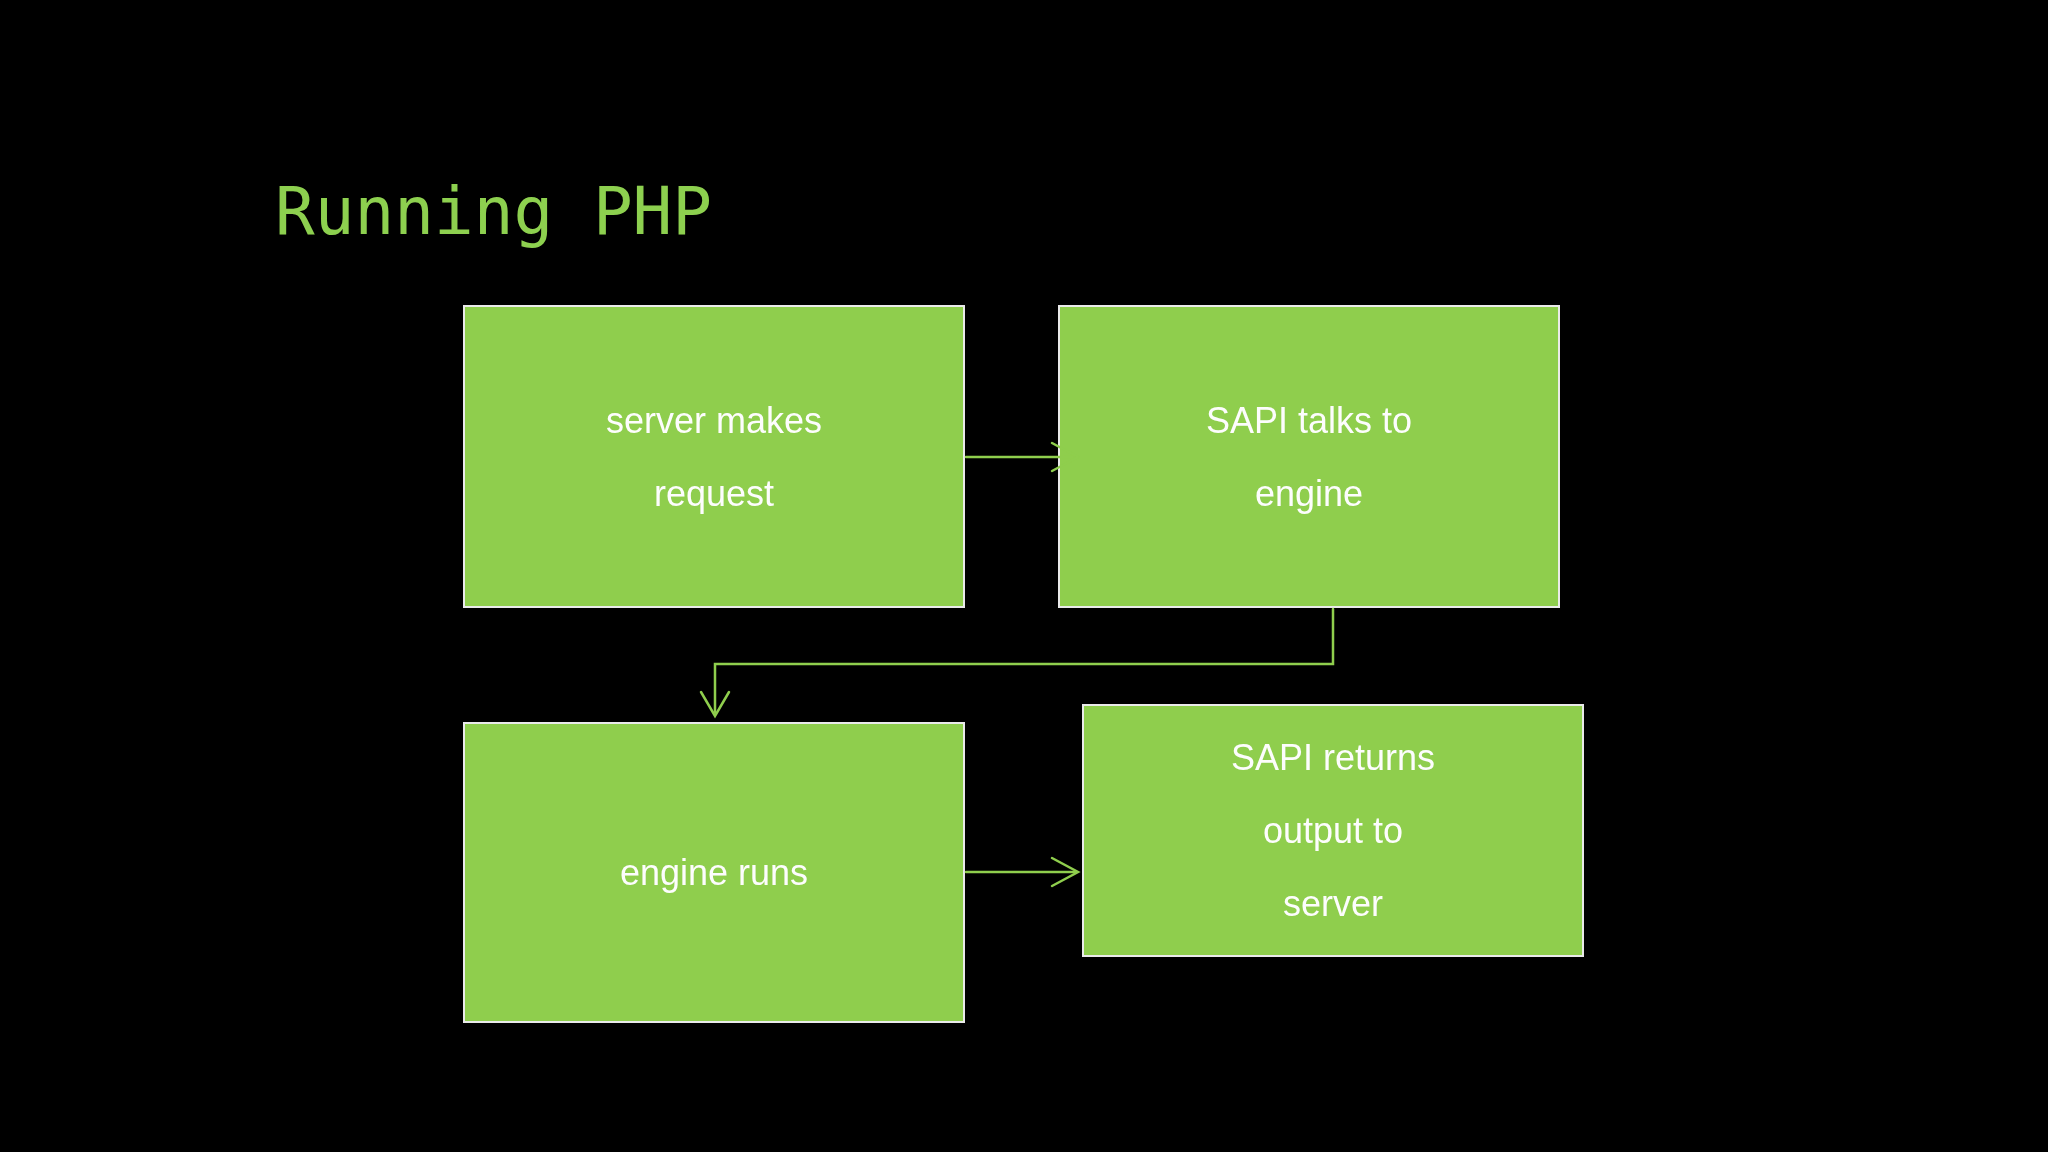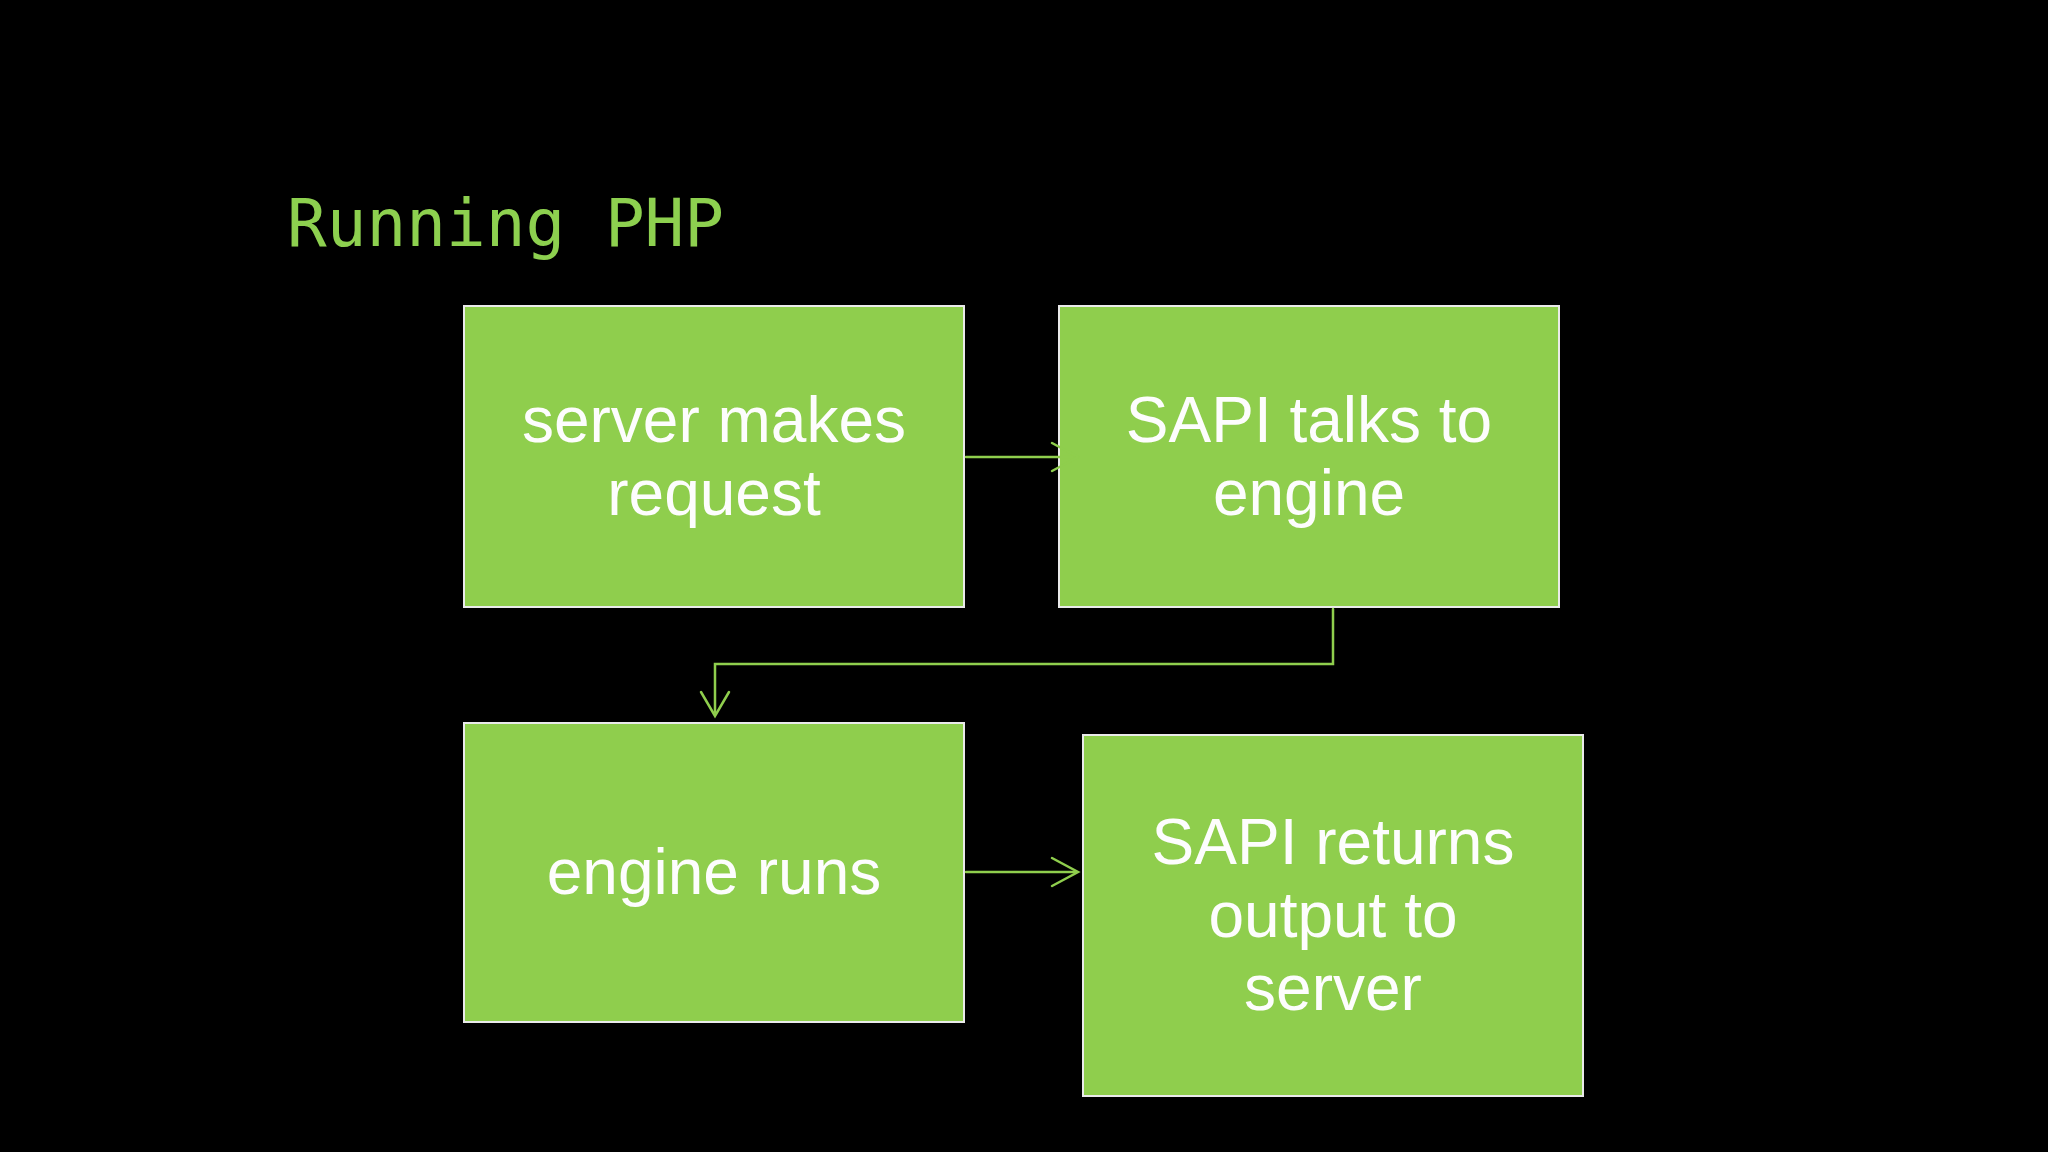--- a/index.html
+++ b/index.html
@@ -21,50 +21,50 @@
     width: 2048px;
     height: 1152px;
     background: var(--background);
     overflow: hidden;
     font-family: "Liberation Sans", sans-serif;
   }
   .slide-title {
     position: absolute;
     left: 271px;
     top: 168px;
-    margin: 16px;
+    margin: 4px;
     font-family: "DejaVu Sans Mono", monospace;
     font-weight: 400;
     font-size: 66px;
     line-height: 80px;
     letter-spacing: 0;
     color: var(--title-text);
     white-space: nowrap;
   }
   .flow-box {
     position: absolute;
     width: 502px;
     background: var(--box-fill);
     border: 2px solid var(--box-border);
     display: flex;
     align-items: center;
     justify-content: center;
     text-align: center;
   }
   .flow-box .box-label {
     white-space: pre-line;
-    font-size: 64px;
+    font-size: 36px;
     line-height: 73px;
     font-weight: 400;
     color: var(--box-text);
   }
   .box-1 { left: 463px; top: 305px; height: 303px; }
   .box-2 { left: 1058px; top: 305px; height: 303px; }
   .box-3 { left: 463px; top: 722px; height: 301px; }
-  .box-4 { left: 1082px; top: 734px; height: 363px; }
+  .box-4 { left: 1082px; top: 704px; height: 253px; }
   .connector-layer {
     position: absolute;
     left: 0; top: 0;
     width: 2048px;
     height: 1152px;
     pointer-events: none;
   }
   .connector-layer line,
   .connector-layer polyline {
     stroke: var(--connector);

